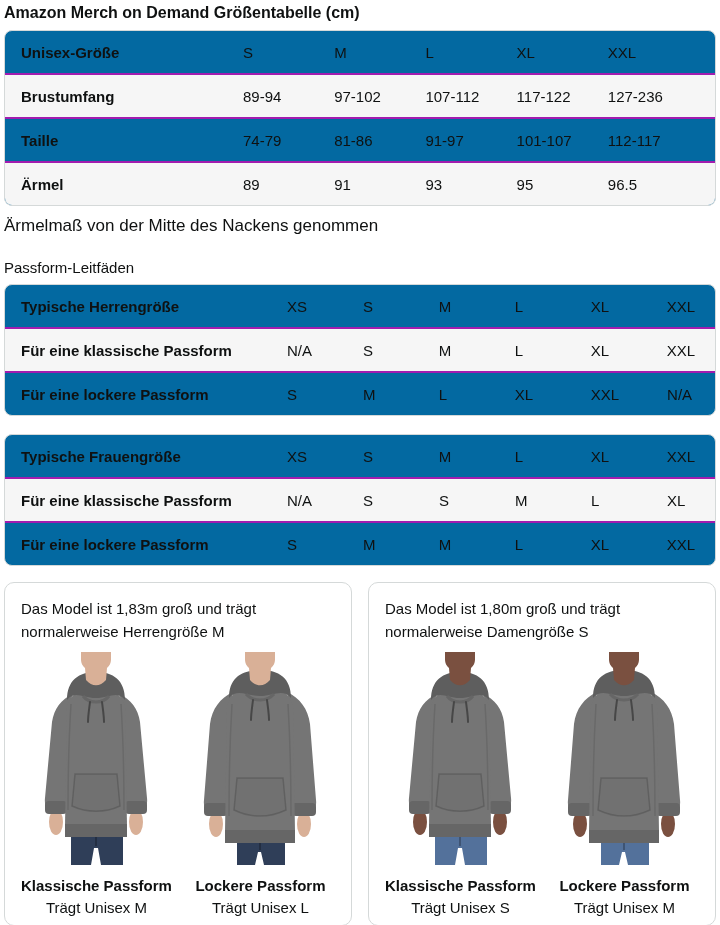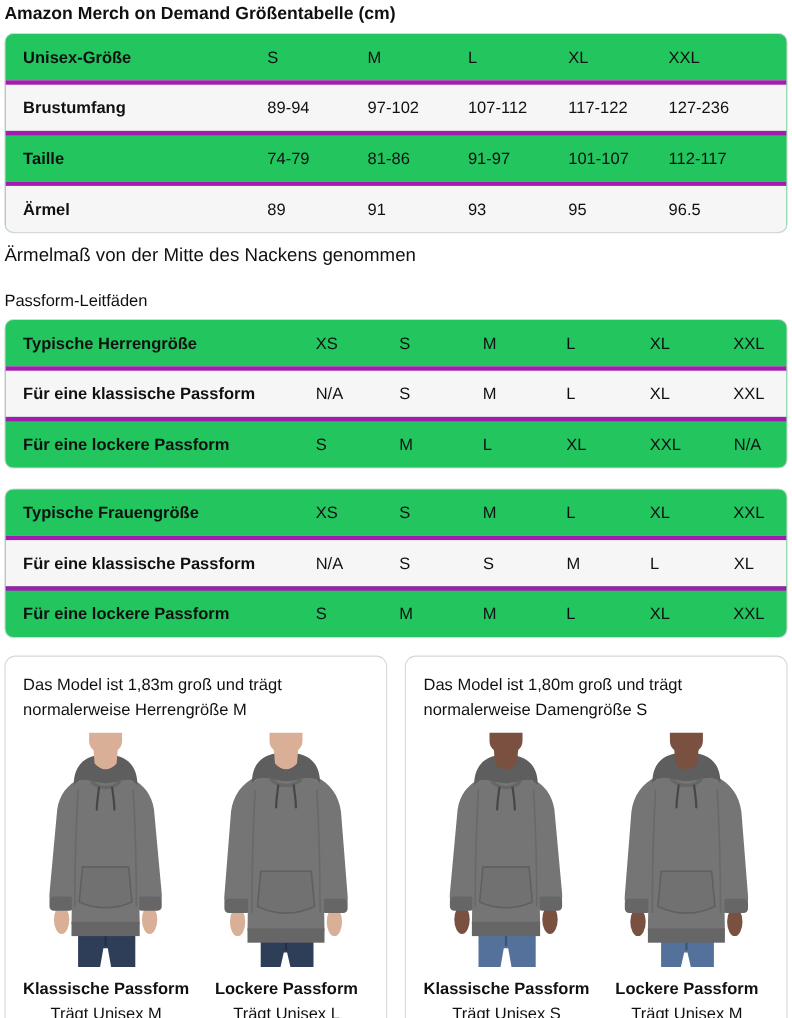--- a/index.html
+++ b/index.html
@@ -5,25 +5,25 @@
   :root{
     --text:#0f1111; --table-border:#d5d9d9; --row-stripe:#f6f6f6;
     --hoodie:#757575; --hoodie-dark:#666666; --hood:#5e5e5e;
     --skin-men:#d9b097; --jeans-men:#2f3e58;
     --skin-women:#7a5040; --jeans-women:#53719b;
   }
   html,body{margin:0;padding:0;background:#fff;}
   body{width:720px;color:var(--text);font-family:"Liberation Sans",sans-serif;-webkit-font-smoothing:antialiased;}
   .page{padding:2px 4px 0;}
   .title{font-size:16px;font-weight:700;margin:0;padding:1px 0 0 0;line-height:20px;}
-  .table{border:1px solid var(--table-border);border-radius:8px;overflow:hidden;margin-top:7px;background:#22c55e;}
+  .table{border:1px solid var(--table-border);border-radius:8px;overflow:hidden;margin-top:7px;background:#0369a1;}
   .row{display:grid;align-items:center;min-height:42px;padding:0 16px;font-size:15px;line-height:19px;}
   .t5 .row{grid-template-columns:222px repeat(5,1fr);}
   .t6 .row{grid-template-columns:222px repeat(6,1fr);gap:44px;}
-  .row + .row{border-top:4px solid #a21caf;}
+  .row + .row{border-top:2px solid #a21caf;}
   .row:nth-child(even){background:var(--row-stripe);}
   .cell{padding-right:4px;}
   .cell.label{font-weight:700;}
   .note{font-size:17px;margin:11px 0 0;line-height:17px;}
   .section-heading{font-size:15px;font-weight:400;margin:24px 0 0;line-height:19px;}
   .table + .table{margin-top:18px;}
   .cards{display:flex;gap:16px;margin-top:16px;}
   .card{flex:1 1 0;box-sizing:border-box;height:344px;border:1px solid var(--table-border);border-radius:10px;padding:14px 16px 0;background:#fff;overflow:hidden;}
   .card-title{margin:0;font-size:15px;line-height:23px;}
   .photos{display:flex;justify-content:center;gap:14px;margin-top:9px;}

